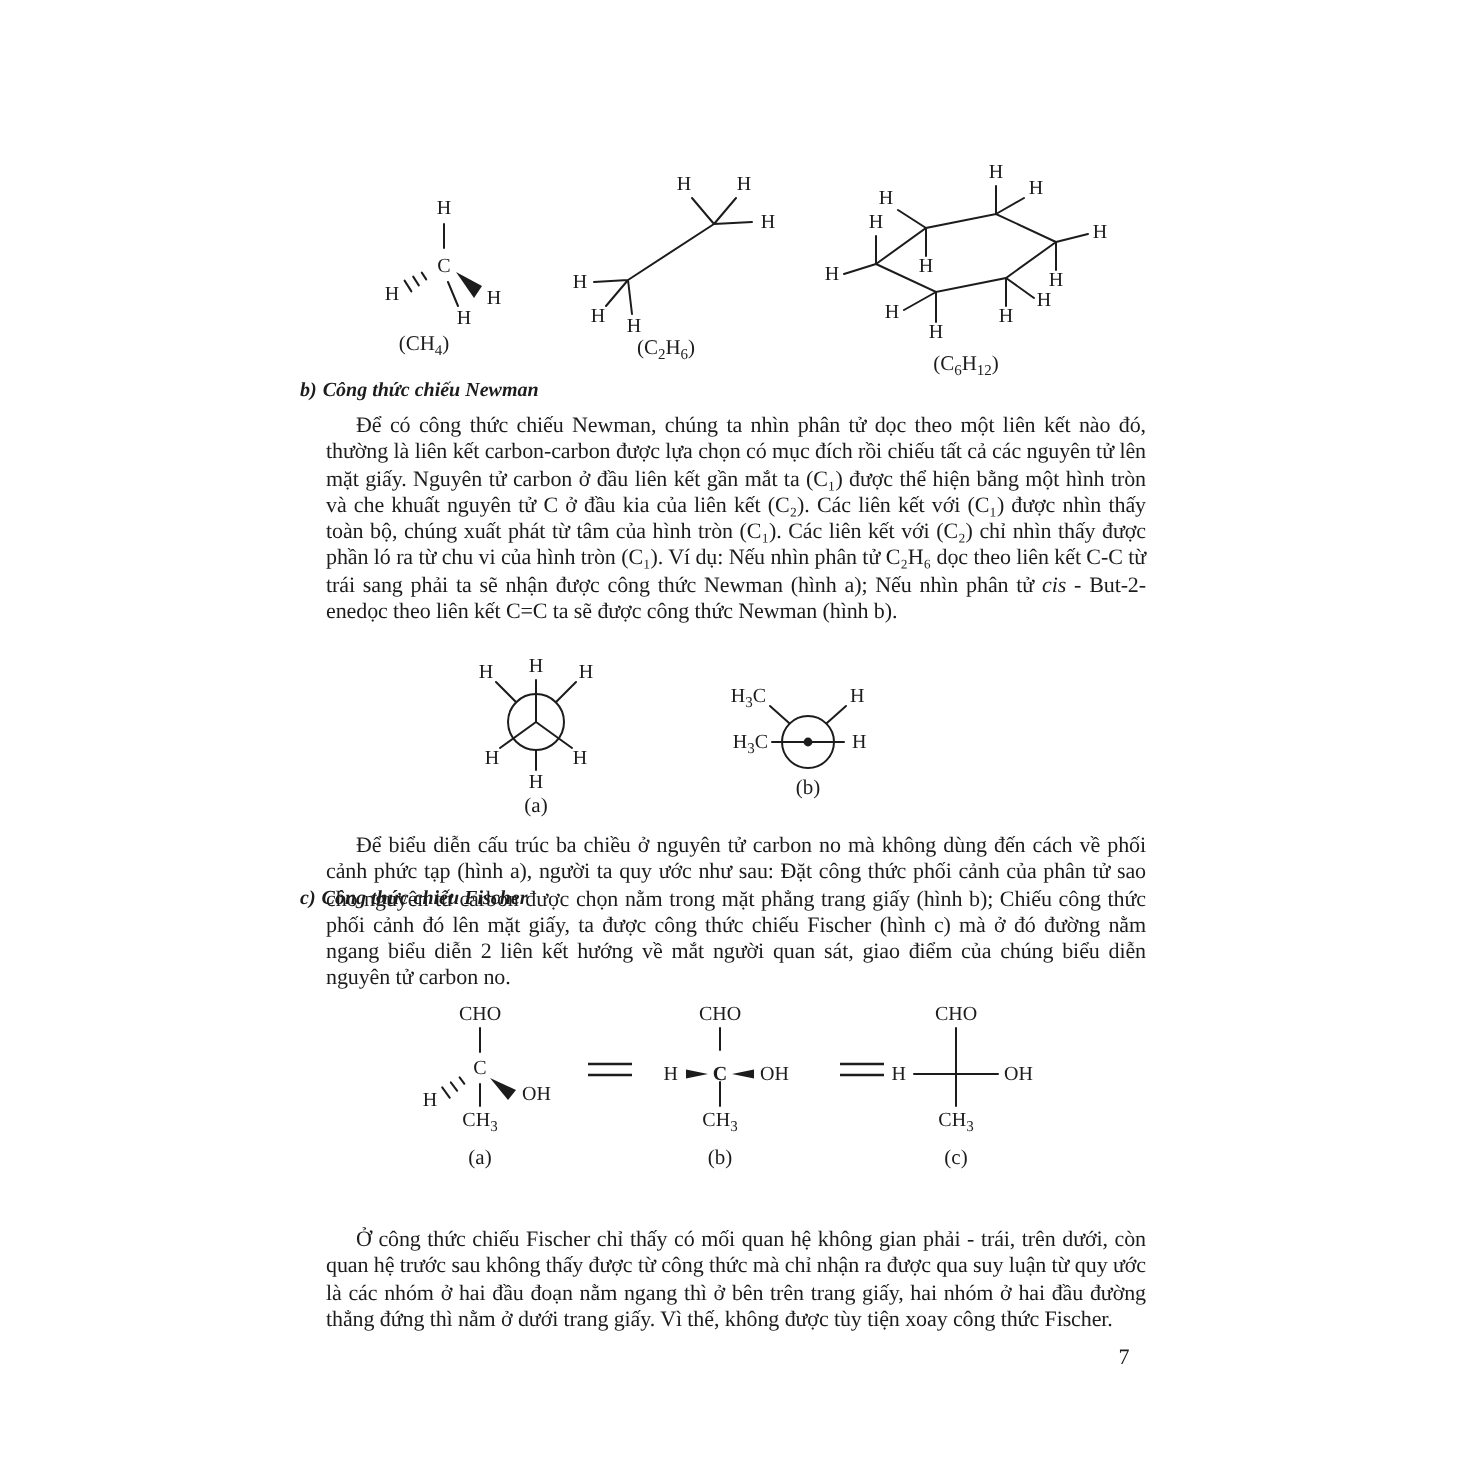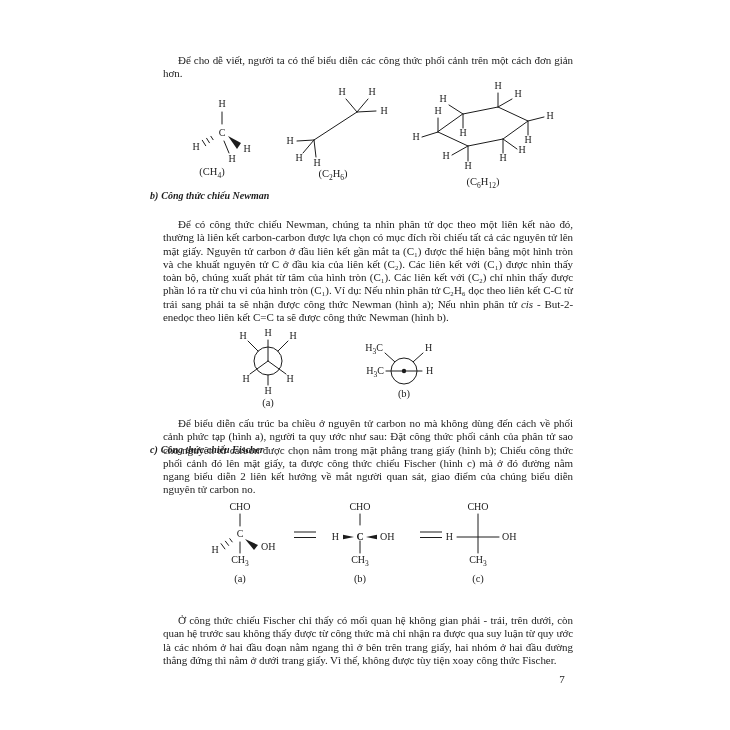--- a/index.html
+++ b/index.html
@@ -32,27 +32,26 @@
   .figlabel { font-size:10.5px; }
   .subsc { font-size:7.5px; }
   .norm { font-size:10.5px; }
   .normA { font-size:10px; }
 </style>
 </head>
 <body>
 
 <div class="page">
 
-  <div class="para" style="left:163px; top:54px; width:410px;">Để cho dễ viết, người ta có thể biểu diễn các công thức phối cảnh trên một cách đơn giản hơn.</div>
 
   <div class="heading" style="left:150px; top:190px;">
     <span>b)</span><span class="title">Công thức chiếu Newman</span>
   </div>
 
-  <div class="para" style="left:163px; top:218px; width:410px;">
+  <div class="para" style="left:163px; top:207px; width:410px;">
     <span>Để có công thức chiếu Newman, chúng ta nhìn phân tử dọc theo một liên kết nào đó, thường là liên kết carbon-carbon được lựa chọn có mục đích rồi chiếu tất cả các nguyên tử lên mặt giấy. Nguyên tử carbon ở đầu liên kết gần mắt ta (C₁) được thể hiện bằng một hình tròn và che khuất nguyên tử C ở đầu kia của liên kết (C₂). Các liên kết với (C₁) được nhìn thấy toàn bộ, chúng xuất phát từ tâm của hình tròn (C₁). Các liên kết với (C₂) chỉ nhìn thấy được phần ló ra từ chu vi của hình tròn (C₁). Ví dụ: Nếu nhìn phân tử C₂H₆ dọc theo liên kết C-C từ trái sang phải ta sẽ nhận được công thức Newman (hình a); Nếu nhìn phân tử </span><i>cis</i><span> - But-2-enedọc theo liên kết C=C ta sẽ được công thức Newman (hình b).</span>
   </div>
 
   <div class="heading" style="left:150px; top:404px;margin-top:40px;">
     <span>c)</span><span class="title">Công thức chiếu Fischer</span>
   </div>
 
   <div class="para" style="left:163px; top:417px; width:410px;">Để biểu diễn cấu trúc ba chiều ở nguyên tử carbon no mà không dùng đến cách về phối cảnh phức tạp (hình a), người ta quy ước như sau: Đặt công thức phối cảnh của phân tử sao cho nguyên tử carbon được chọn nằm trong mặt phẳng trang giấy (hình b); Chiếu công thức phối cảnh đó lên mặt giấy, ta được công thức chiếu Fischer (hình c) mà ở đó đường nằm ngang biểu diễn 2 liên kết hướng về mắt người quan sát, giao điểm của chúng biểu diễn nguyên tử carbon no.</div>
 
   <div class="para" style="left:163px; top:614px; width:410px;">Ở công thức chiếu Fischer chỉ thấy có mối quan hệ không gian phải - trái, trên dưới, còn quan hệ trước sau không thấy được từ công thức mà chỉ nhận ra được qua suy luận từ quy ước là các nhóm ở hai đầu đoạn nằm ngang thì ở bên trên trang giấy, hai nhóm ở hai đầu đường thẳng đứng thì nằm ở dưới trang giấy. Vì thế, không được tùy tiện xoay công thức Fischer.</div>

